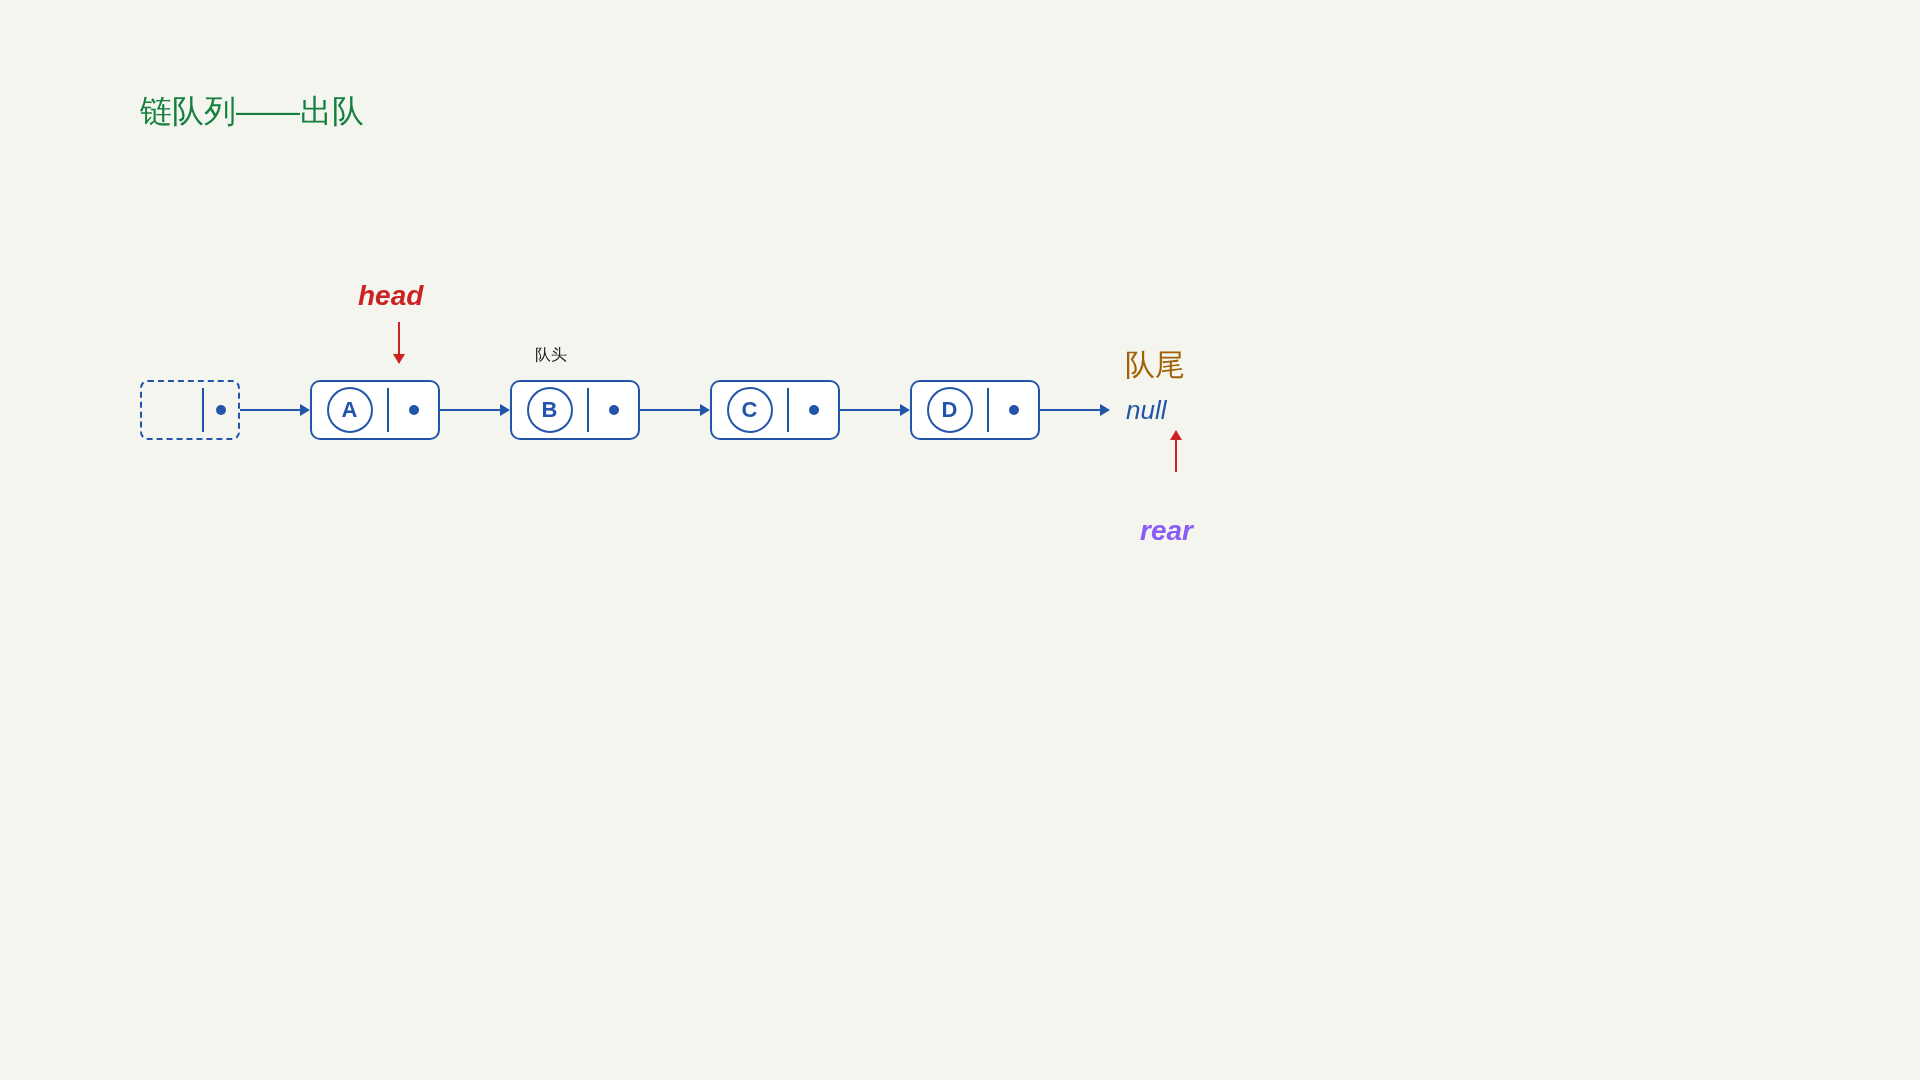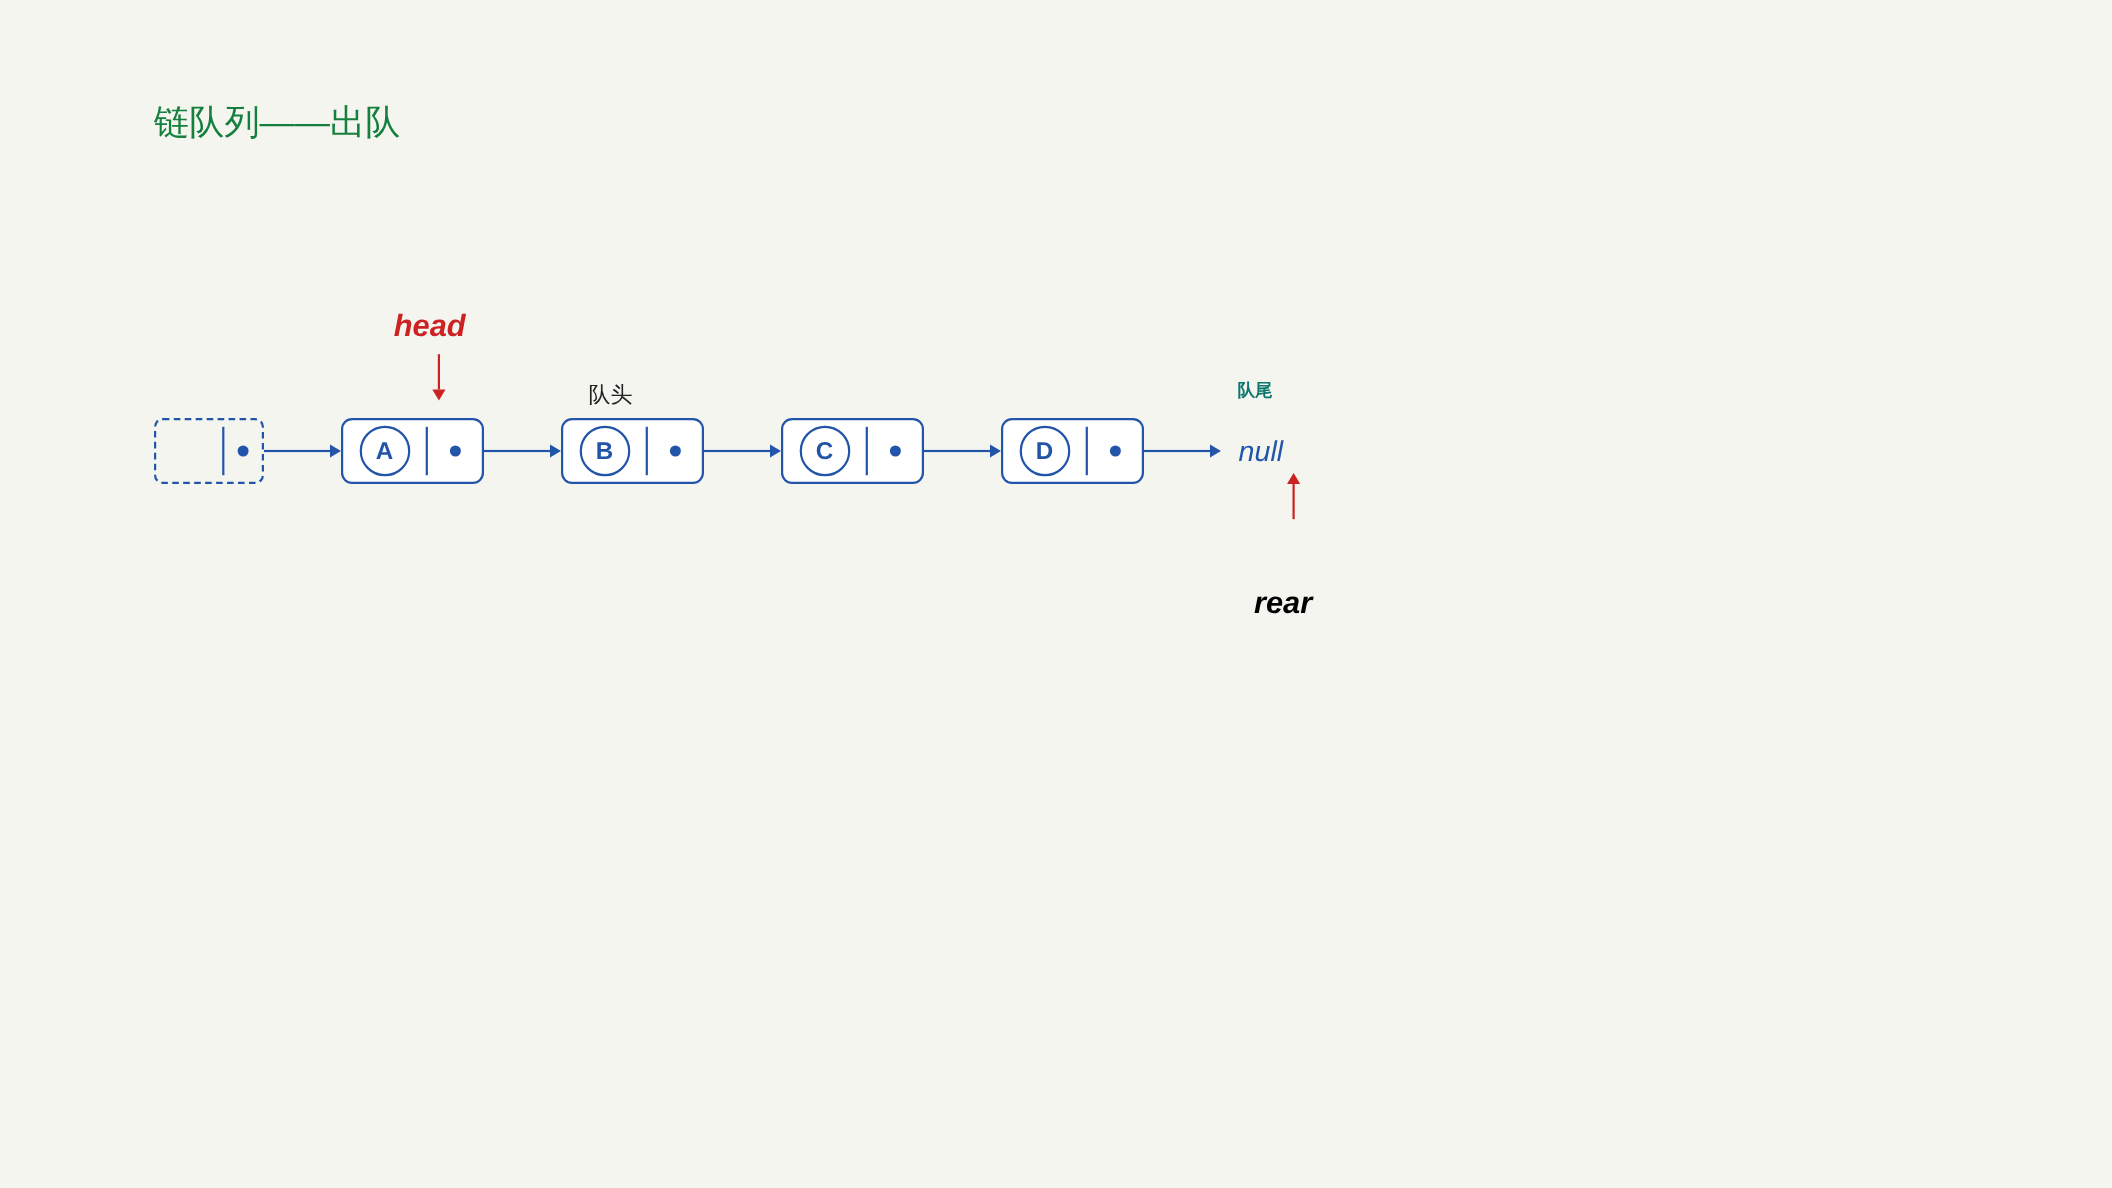--- a/index.html
+++ b/index.html
@@ -61,46 +61,44 @@
       border-left: 6px solid transparent;
       border-right: 6px solid transparent;
       border-top: 10px solid #cc2222;
     }
 
     
     .queuehead-label {
       position: absolute;
       top: 65px;
       left: 395px;
-      font-size: 20px;
+      font-size: 16px;
       font-family: 'SimHei', 'Microsoft YaHei', sans-serif;
       color: #222;
     }
 
     
     .queuetail-label {
       position: absolute;
       top: 65px;
       left: 985px;
-      font-size: 16px;
+      font-size: 30px;
       font-family: 'SimHei', 'Microsoft YaHei', sans-serif;
-      color: #0f766e;
-      font-weight: bold;
+      color: #a16207;
     }
 
     
     .rear-label {
       position: absolute;
       top: 235px;
       left: 1000px;
-      color: #000000;
+      color: #8b5cf6;
       font-size: 28px;
       font-style: italic;
       font-weight: bold;
-      margin-top: 17px;
     }
 
     
     .rear-arrow {
       position: absolute;
       top: 150px;
       left: 1030px;
       display: flex;
       flex-direction: column;
       align-items: center;

